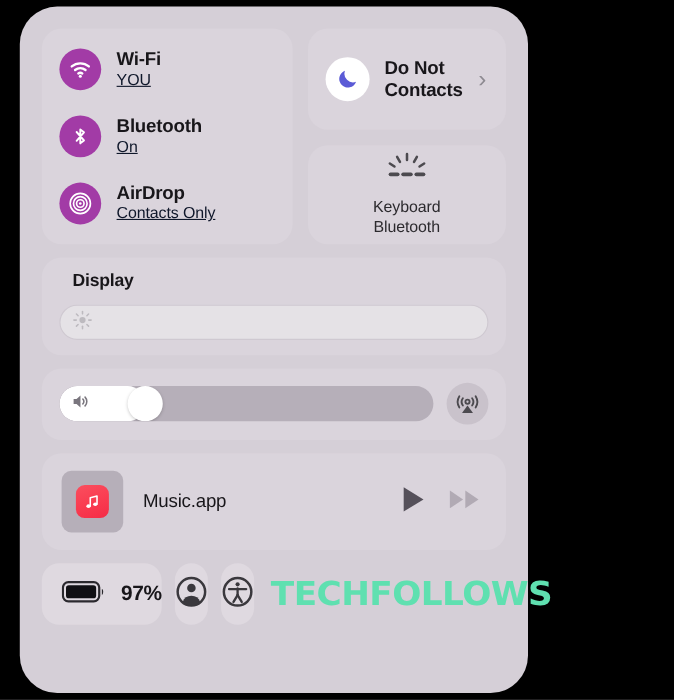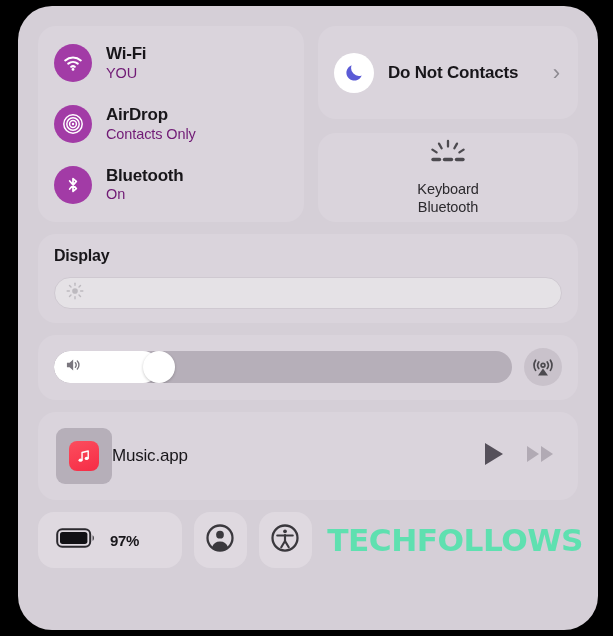--- a/index.html
+++ b/index.html
@@ -11,21 +11,21 @@
     background: #000000;
     font-family: "Liberation Sans", sans-serif;
     overflow: hidden;
   }
 
   
   #control-center {
     position: absolute;
     left: 18px;
     top: 6px;
-    width: 580px;
+    width: 462px;
     height: 624px;
     background: #d5cfd7;
     border-radius: 34px;
     padding: 20px;
     display: flex;
     flex-direction: column;
     gap: 12px;
   }
 
   
@@ -70,22 +70,23 @@
 
   .conn-title {
     font-size: 17px;
     font-weight: bold;
     color: #18161a;
     letter-spacing: -0.2px;
   }
 
   .conn-sub {
     font-size: 14.5px;
-    color: #701a75;
+    color: #0f172a;
     letter-spacing: -0.1px;
+    text-decoration: underline;
   }
 
   
   .right-col {
     flex: 1;
     display: flex;
     flex-direction: column;
     gap: 14px;
   }
 
@@ -151,20 +152,21 @@
     border-radius: 18px;
     padding: 13px 16px 14px 16px;
   }
 
   .slider-card-title {
     font-size: 16px;
     font-weight: bold;
     color: #18161a;
     letter-spacing: -0.2px;
     margin-bottom: 12px;
+    margin-left: 12px;
   }
 
   .slider-row { display: flex; align-items: center; gap: 12px; }
 
   
   .track-display {
     flex: 1;
     height: 32px;
     border-radius: 16px;
     background: #e5e2e6;
@@ -220,21 +222,21 @@
   }
 
   
   .now-playing {
     background: #dad4dc;
     border-radius: 18px;
     height: 88px;
     display: flex;
     align-items: center;
     padding: 0 18px;
-    gap: 0;
+    gap: 18px;
   }
 
   .artwork {
     width: 56px;
     height: 56px;
     border-radius: 9px;
     background: #b6afb9;
     flex: 0 0 56px;
     display: flex;
     align-items: center;
@@ -273,21 +275,21 @@
     height: 56px;
     border-radius: 16px;
     background: #dfd9e0;
     display: flex;
     align-items: center;
     gap: 12px;
     padding-left: 18px;
   }
 
   .battery-pct {
-    font-size: 15px;
+    font-size: 19px;
     font-weight: bold;
     color: #18161a;
     letter-spacing: -0.3px;
   }
 
   .icon-square {
     width: 56px;
     height: 56px;
     border-radius: 16px;
     background: #dfd9e0;
@@ -327,42 +329,42 @@
           </svg>
         </div>
         <div class="conn-text">
           <span class="conn-title">Wi-Fi</span>
           <span class="conn-sub">YOU</span>
         </div>
       </div>
 
       <div class="conn-item">
         <div class="conn-icon">
+          <svg width="20" height="20" viewBox="0 0 24 24">
+            <path d="M8 7.2 16 16.4 12 19.6V4.4l4 3.2L8 16.8" stroke="#fff" stroke-width="2.1" fill="none" stroke-linecap="round" stroke-linejoin="round"></path>
+          </svg>
+        </div>
+        <div class="conn-text">
+          <span class="conn-title">Bluetooth</span>
+          <span class="conn-sub">On</span>
+        </div>
+      </div>
+
+      <div class="conn-item">
+        <div class="conn-icon">
           <svg width="24" height="24" viewBox="0 0 24 24">
             <circle cx="12" cy="12" r="9.2" stroke="#fff" stroke-width="1.5" fill="none"></circle>
             <circle cx="12" cy="12" r="6.2" stroke="#fff" stroke-width="1.5" fill="none"></circle>
             <circle cx="12" cy="12" r="3.4" stroke="#fff" stroke-width="1.5" fill="none"></circle>
             <circle cx="12" cy="12" r="1.2" fill="#fff"></circle>
           </svg>
         </div>
         <div class="conn-text">
           <span class="conn-title">AirDrop</span>
           <span class="conn-sub">Contacts Only</span>
-        </div>
-      </div>
-
-      <div class="conn-item">
-        <div class="conn-icon">
-          <svg width="20" height="20" viewBox="0 0 24 24">
-            <path d="M8 7.2 16 16.4 12 19.6V4.4l4 3.2L8 16.8" stroke="#fff" stroke-width="2.1" fill="none" stroke-linecap="round" stroke-linejoin="round"></path>
-          </svg>
-        </div>
-        <div class="conn-text">
-          <span class="conn-title">Bluetooth</span>
-          <span class="conn-sub">On</span>
         </div>
       </div>
     </div>
 
     <div class="right-col">
 
       <div class="tile dnd-tile">
         <div class="dnd-circle">
           <svg width="22" height="22" viewBox="0 0 24 24">
             <path d="M20.4 14.6A8.6 8.6 0 0 1 9.4 3.6a8.6 8.6 0 1 0 11 11z" fill="#5b5bd6"></path>

